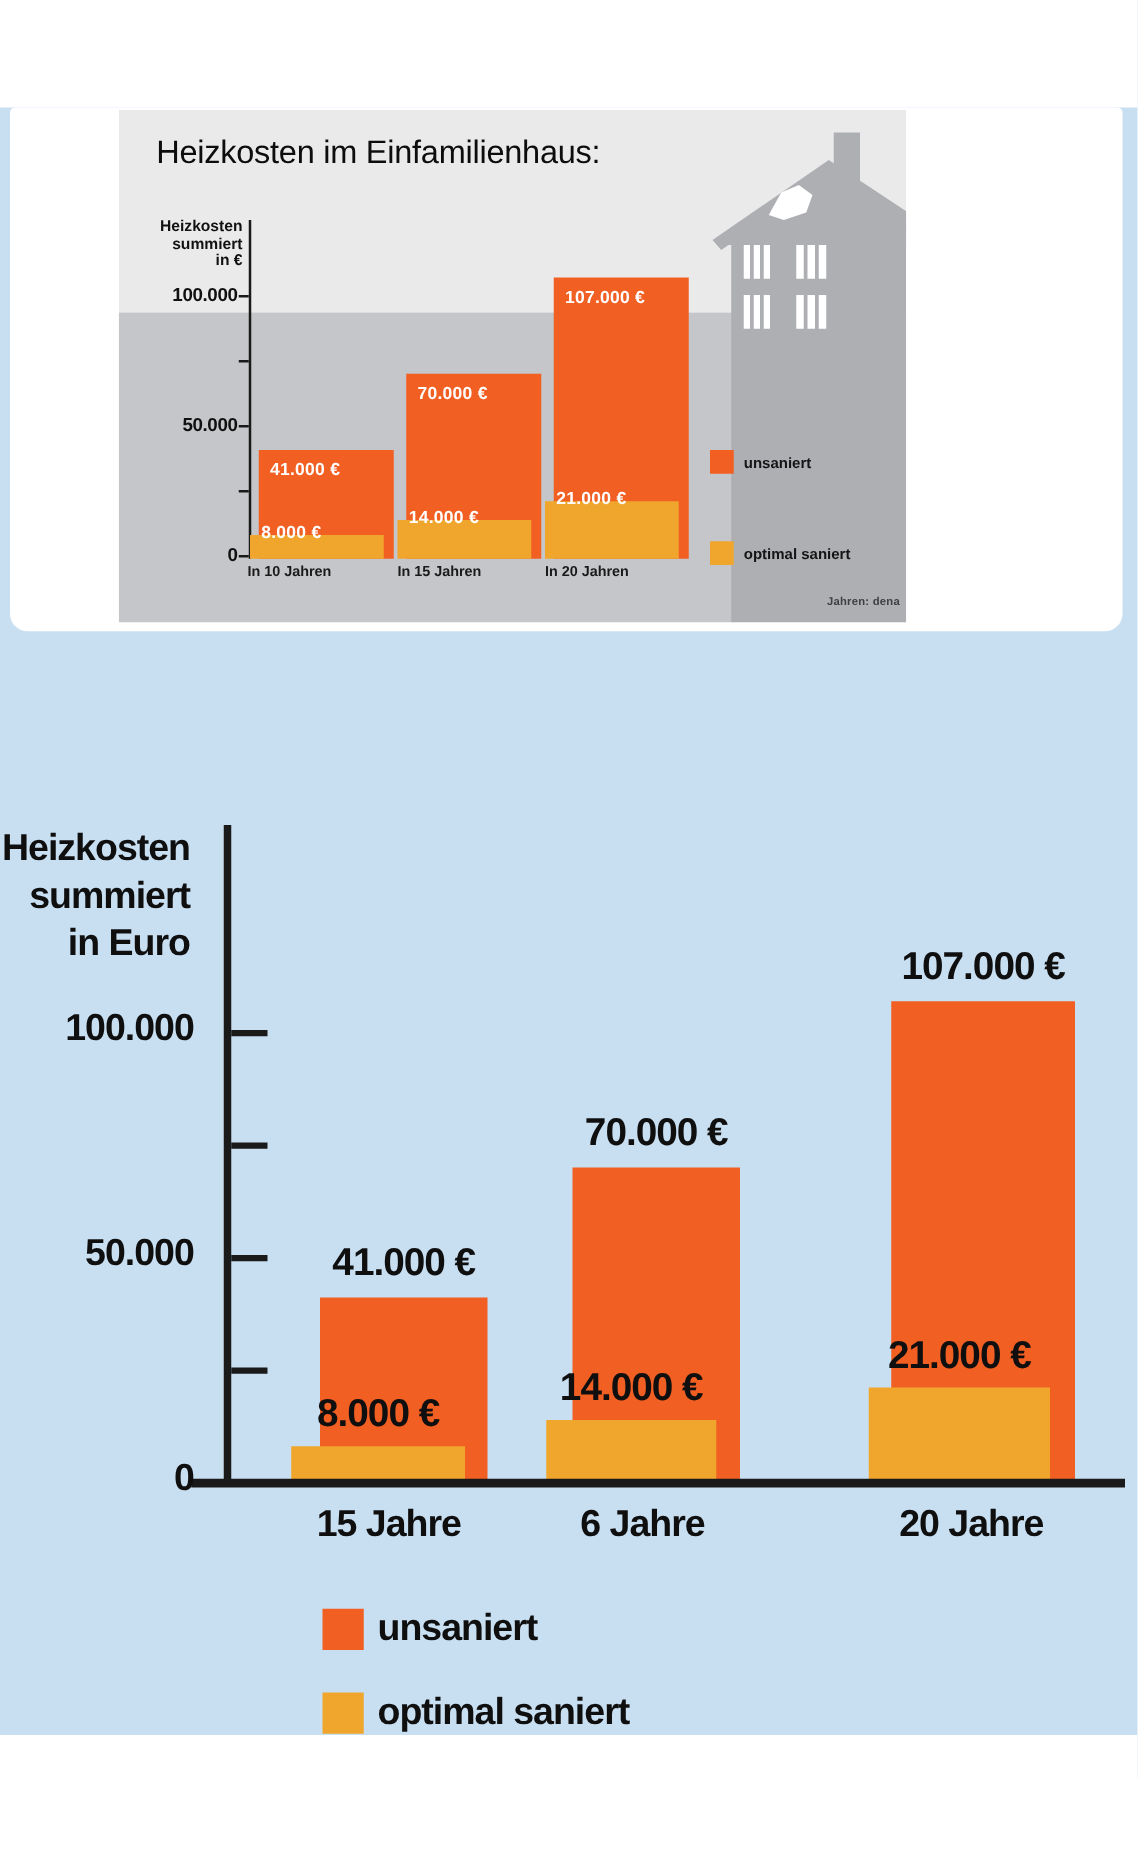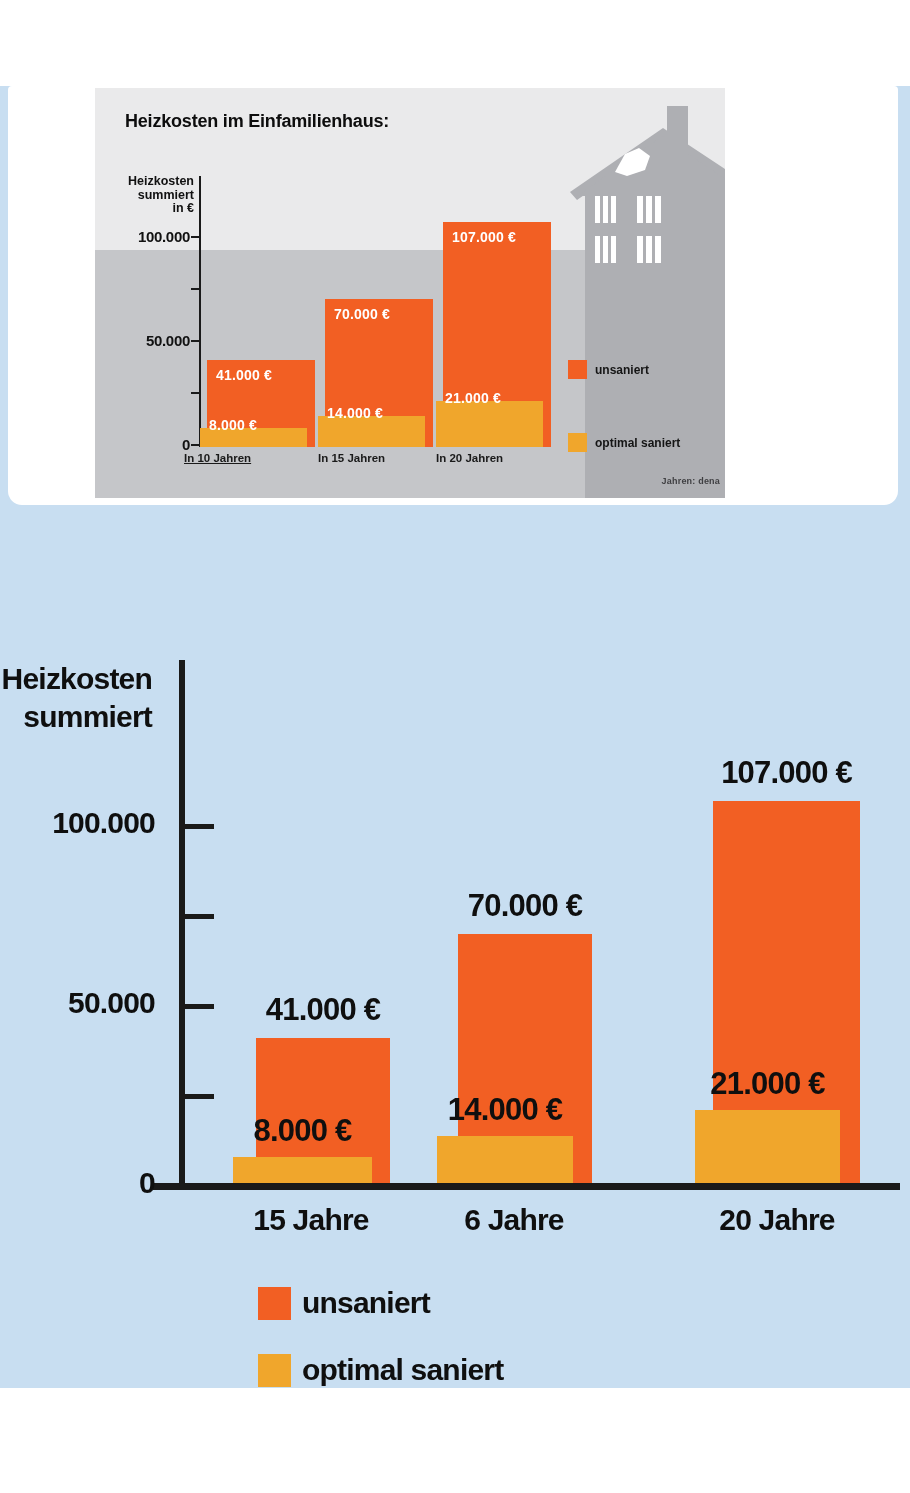--- a/index.html
+++ b/index.html
@@ -7,21 +7,21 @@
        font-family:"Liberation Sans", sans-serif;}
   
   .blue-bg{position:absolute;left:0;top:86px;width:910px;height:1302px;background:#c8def1;}
   .white-panel{position:absolute;left:8px;top:86px;width:890px;height:419px;background:#ffffff;
                border-radius:4px 4px 14px 14px;}
   
   .mini-chart{position:absolute;left:95px;top:88px;width:630px;height:410px;overflow:hidden;}
   .mini-band-top{position:absolute;left:0;top:0;width:630px;height:162px;background:#eaeaeb;z-index:0;}
   .mini-band-bottom{position:absolute;left:0;top:162px;width:630px;height:248px;background:#c5c6c9;z-index:0;}
   .house{position:absolute;left:460px;top:8px;z-index:1;}
-  .mini-title{position:absolute;left:30px;top:20px;z-index:6;font-size:18px;font-weight:bold;
+  .mini-title{position:absolute;left:30px;top:20px;z-index:6;font-size:26px;font-weight:normal;
               color:#0d0d0d;line-height:26px;letter-spacing:-0.2px;}
   .mini-ylabel{position:absolute;left:0;top:87px;width:99px;text-align:right;z-index:6;
                font-size:12.5px;font-weight:bold;color:#111;line-height:13.5px;}
   .mini-plot{position:absolute;left:0;top:0;width:630px;height:410px;z-index:2;}
   .mini-vallab{font-size:14px;font-weight:bold;color:#ffffff;white-space:nowrap;letter-spacing:0.2px;}
   .mini-ticklab{font-size:15px;font-weight:bold;color:#111;letter-spacing:-0.3px;}
   .mini-catlab{position:absolute;top:364px;z-index:6;font-size:11.5px;font-weight:bold;
                color:#1a1a1a;white-space:nowrap;}
   .mini-legend-swatch{position:absolute;width:19px;height:19px;z-index:6;}
   .mini-legend-label{position:absolute;z-index:6;font-size:12px;font-weight:bold;color:#151515;white-space:nowrap;}
@@ -100,36 +100,37 @@
         <div style="position: absolute; left: 348px; top: 134.44px; width: 108px; height: 224.56px; background: rgb(242, 95, 35); z-index: 3;"></div>
         <div class="mini-vallab" style="position: absolute; left: 357px; top: 141.44px; z-index: 5;">107.000 €</div>
         <div style="position: absolute; left: 105px; top: 340.36px; width: 107px; height: 18.64px; background: rgb(240, 166, 44); z-index: 4;"></div>
         <div class="mini-vallab" style="position: absolute; left: 114px; top: 329.36px; z-index: 5;">8.000 €</div>
         <div style="position: absolute; left: 223px; top: 327.88px; width: 107px; height: 31.12px; background: rgb(240, 166, 44); z-index: 4;"></div>
         <div class="mini-vallab" style="position: absolute; left: 232px; top: 316.88px; z-index: 5;">14.000 €</div>
         <div style="position: absolute; left: 341px; top: 313.32px; width: 107px; height: 45.68px; background: rgb(240, 166, 44); z-index: 4;"></div>
         <div class="mini-vallab" style="position: absolute; left: 350px; top: 302.32px; z-index: 5;">21.000 €</div>
       </div>
 
-    <div class="mini-catlab" style="left:89px;text-decoration:underline;">In 10 Jahren</div>
+    <div class="mini-catlab" style="left:103px;">In 10 Jahren</div>
     <div class="mini-catlab" style="left:223px;">In 15 Jahren</div>
     <div class="mini-catlab" style="left:341px;">In 20 Jahren</div>
 
     <div class="mini-legend-swatch" style="left: 473px; top: 272px; background-color: rgb(242, 95, 35);"></div>
     <div class="mini-legend-label" style="left:500px;top:275px;">unsaniert</div>
     <div class="mini-legend-swatch" style="left: 473px; top: 345px; background-color: rgb(240, 166, 44);"></div>
     <div class="mini-legend-label" style="left:500px;top:348px;">optimal saniert</div>
 
     <div class="mini-source">Jahren: dena</div>
   </div>
 
   <div class="large-chart">
     <div class="large-ylabel">
       <div>Heizkosten</div>
       <div>summiert</div>
+      <div>in Euro</div>
     </div>
 
     <div class="large-plot">
         <div style="position: absolute; left: 179px; top: 100px; width: 6px; height: 527px; background: rgb(26, 26, 26); z-index: 5;"></div>
         <div style="position: absolute; left: 153px; top: 623px; width: 747px; height: 7px; background: rgb(26, 26, 26); z-index: 5;"></div>
         <div class="large-ticklab" style="position: absolute; left: -45px; top: 606px; width: 200px; text-align: right; z-index: 6;">0</div>
         <div style="position: absolute; left: 185px; top: 533.5px; width: 29px; height: 5px; background: rgb(26, 26, 26); z-index: 5;"></div>
         <div style="position: absolute; left: 185px; top: 443.5px; width: 29px; height: 5px; background: rgb(26, 26, 26); z-index: 5;"></div>
         <div class="large-ticklab" style="position: absolute; left: -45px; top: 426px; width: 200px; text-align: right; z-index: 6;">50.000</div>
         <div style="position: absolute; left: 185px; top: 353.5px; width: 29px; height: 5px; background: rgb(26, 26, 26); z-index: 5;"></div>

